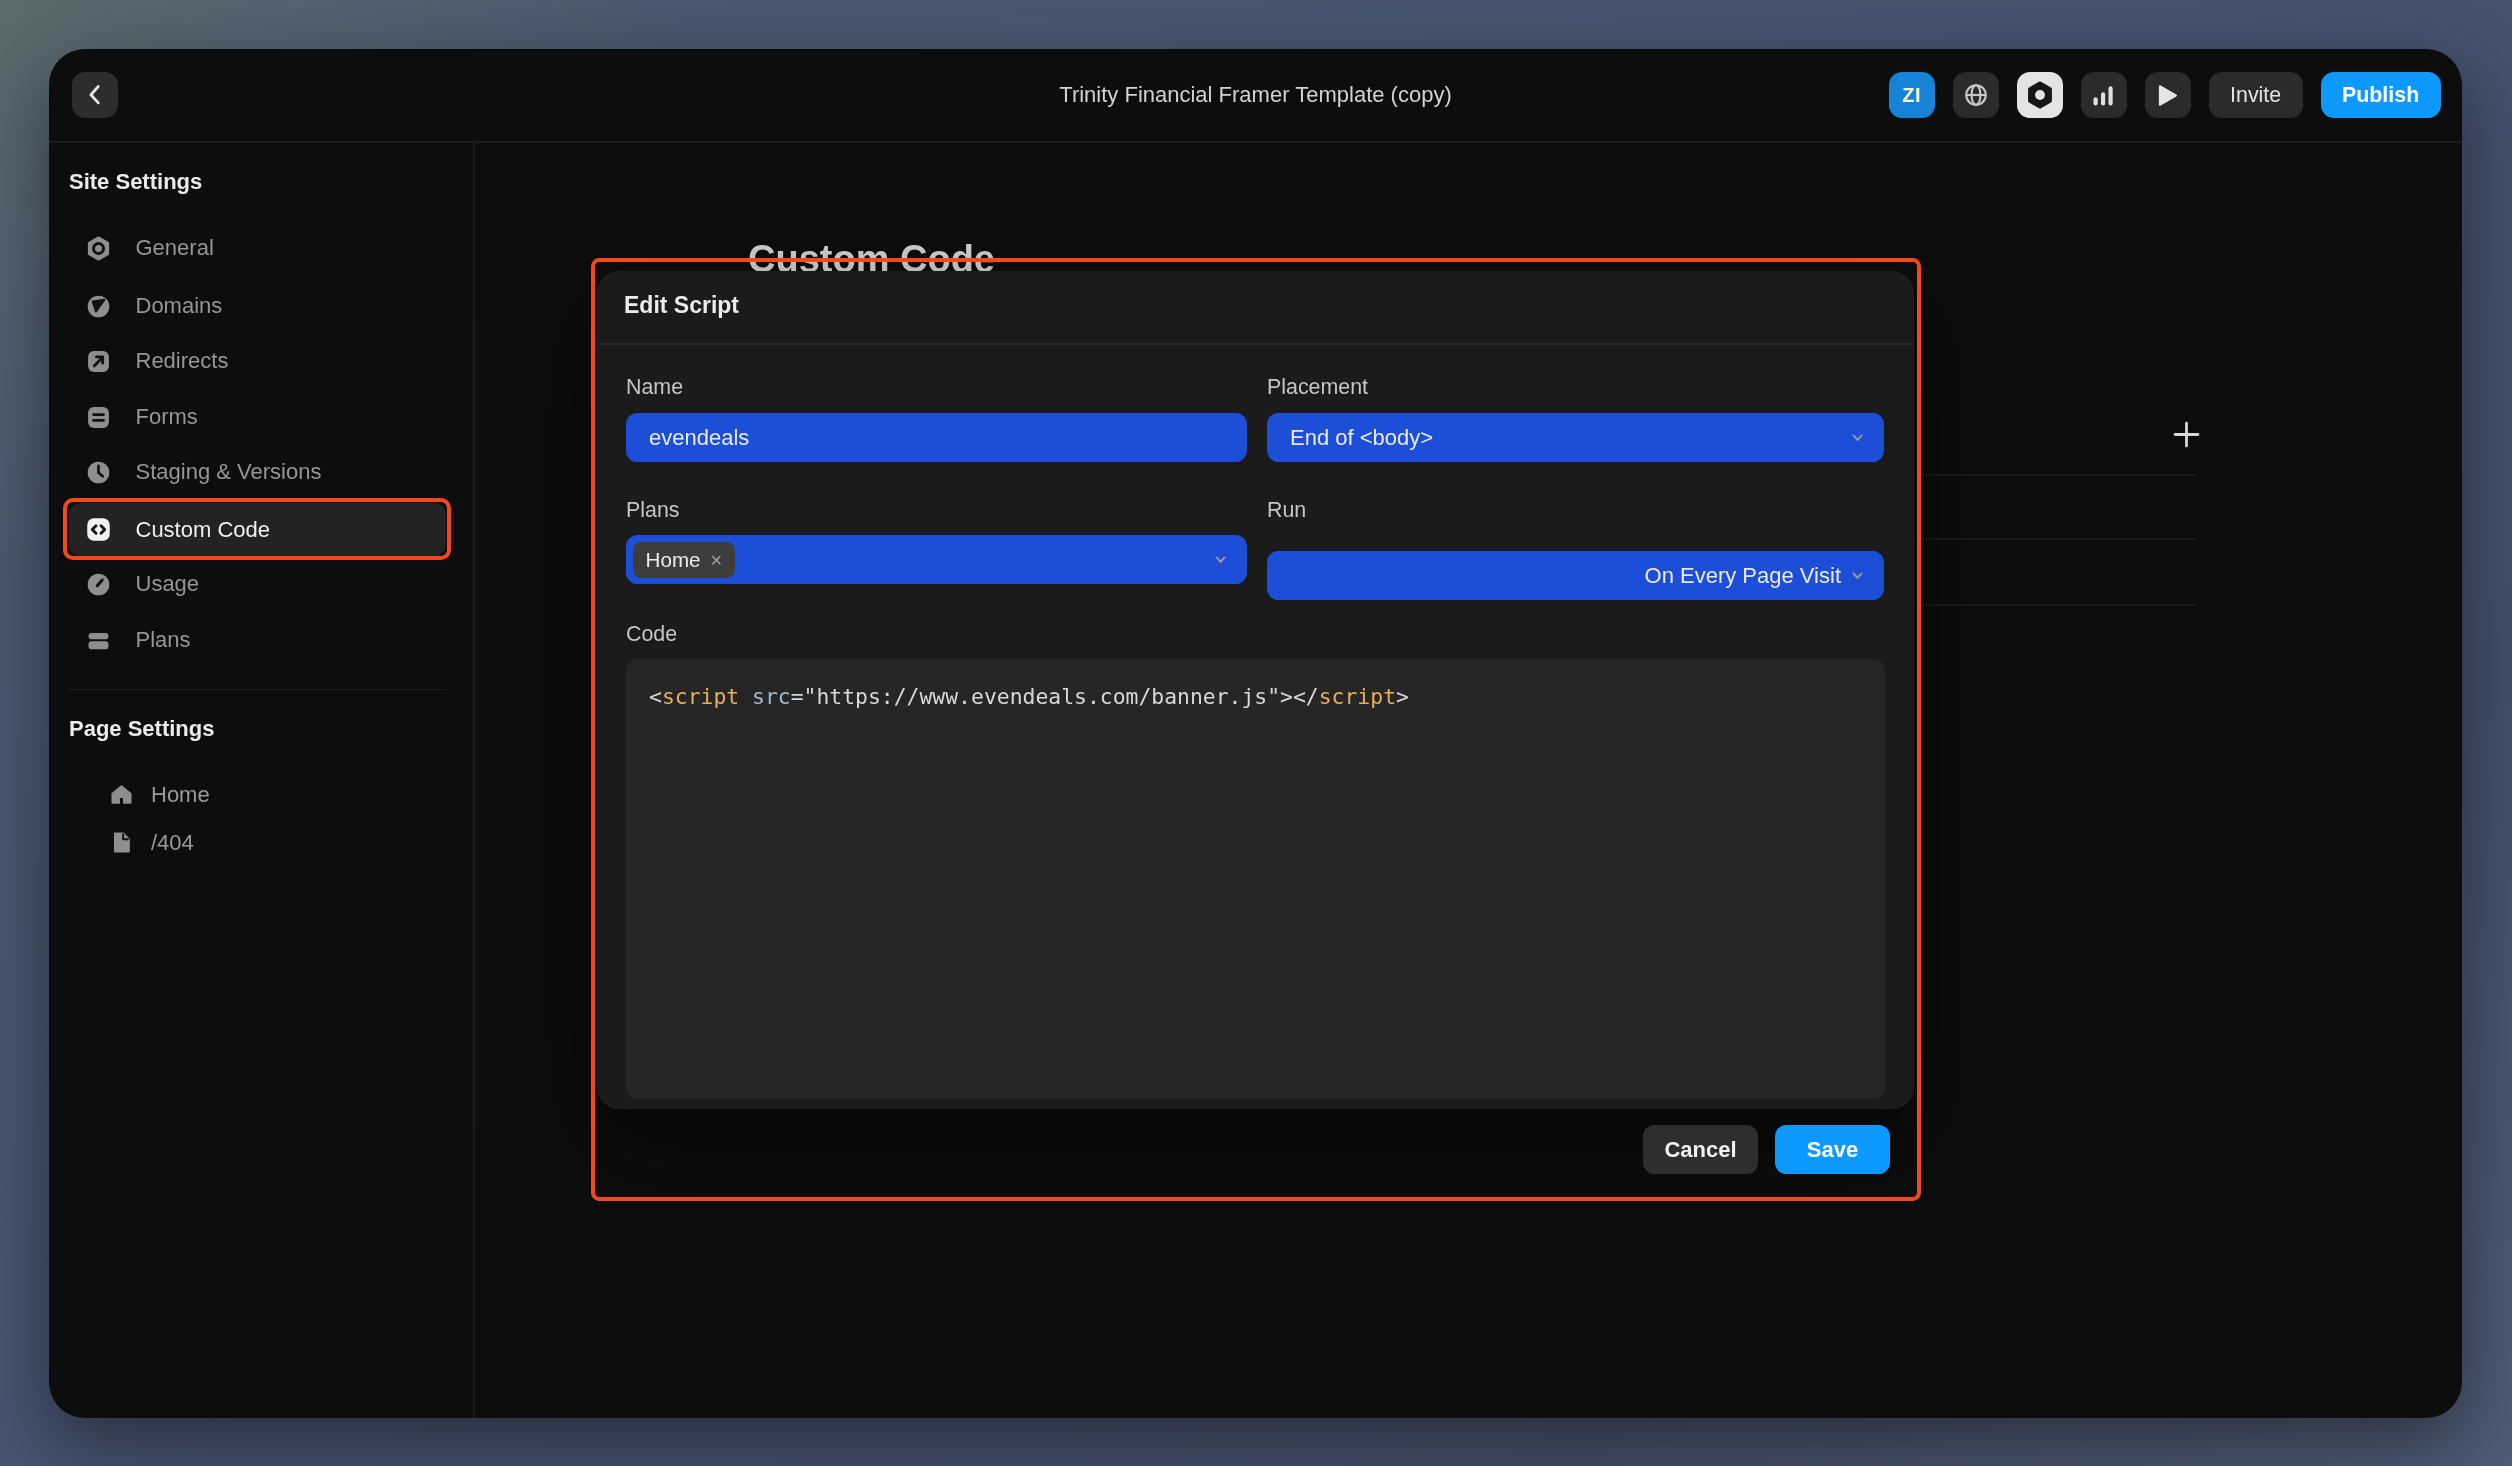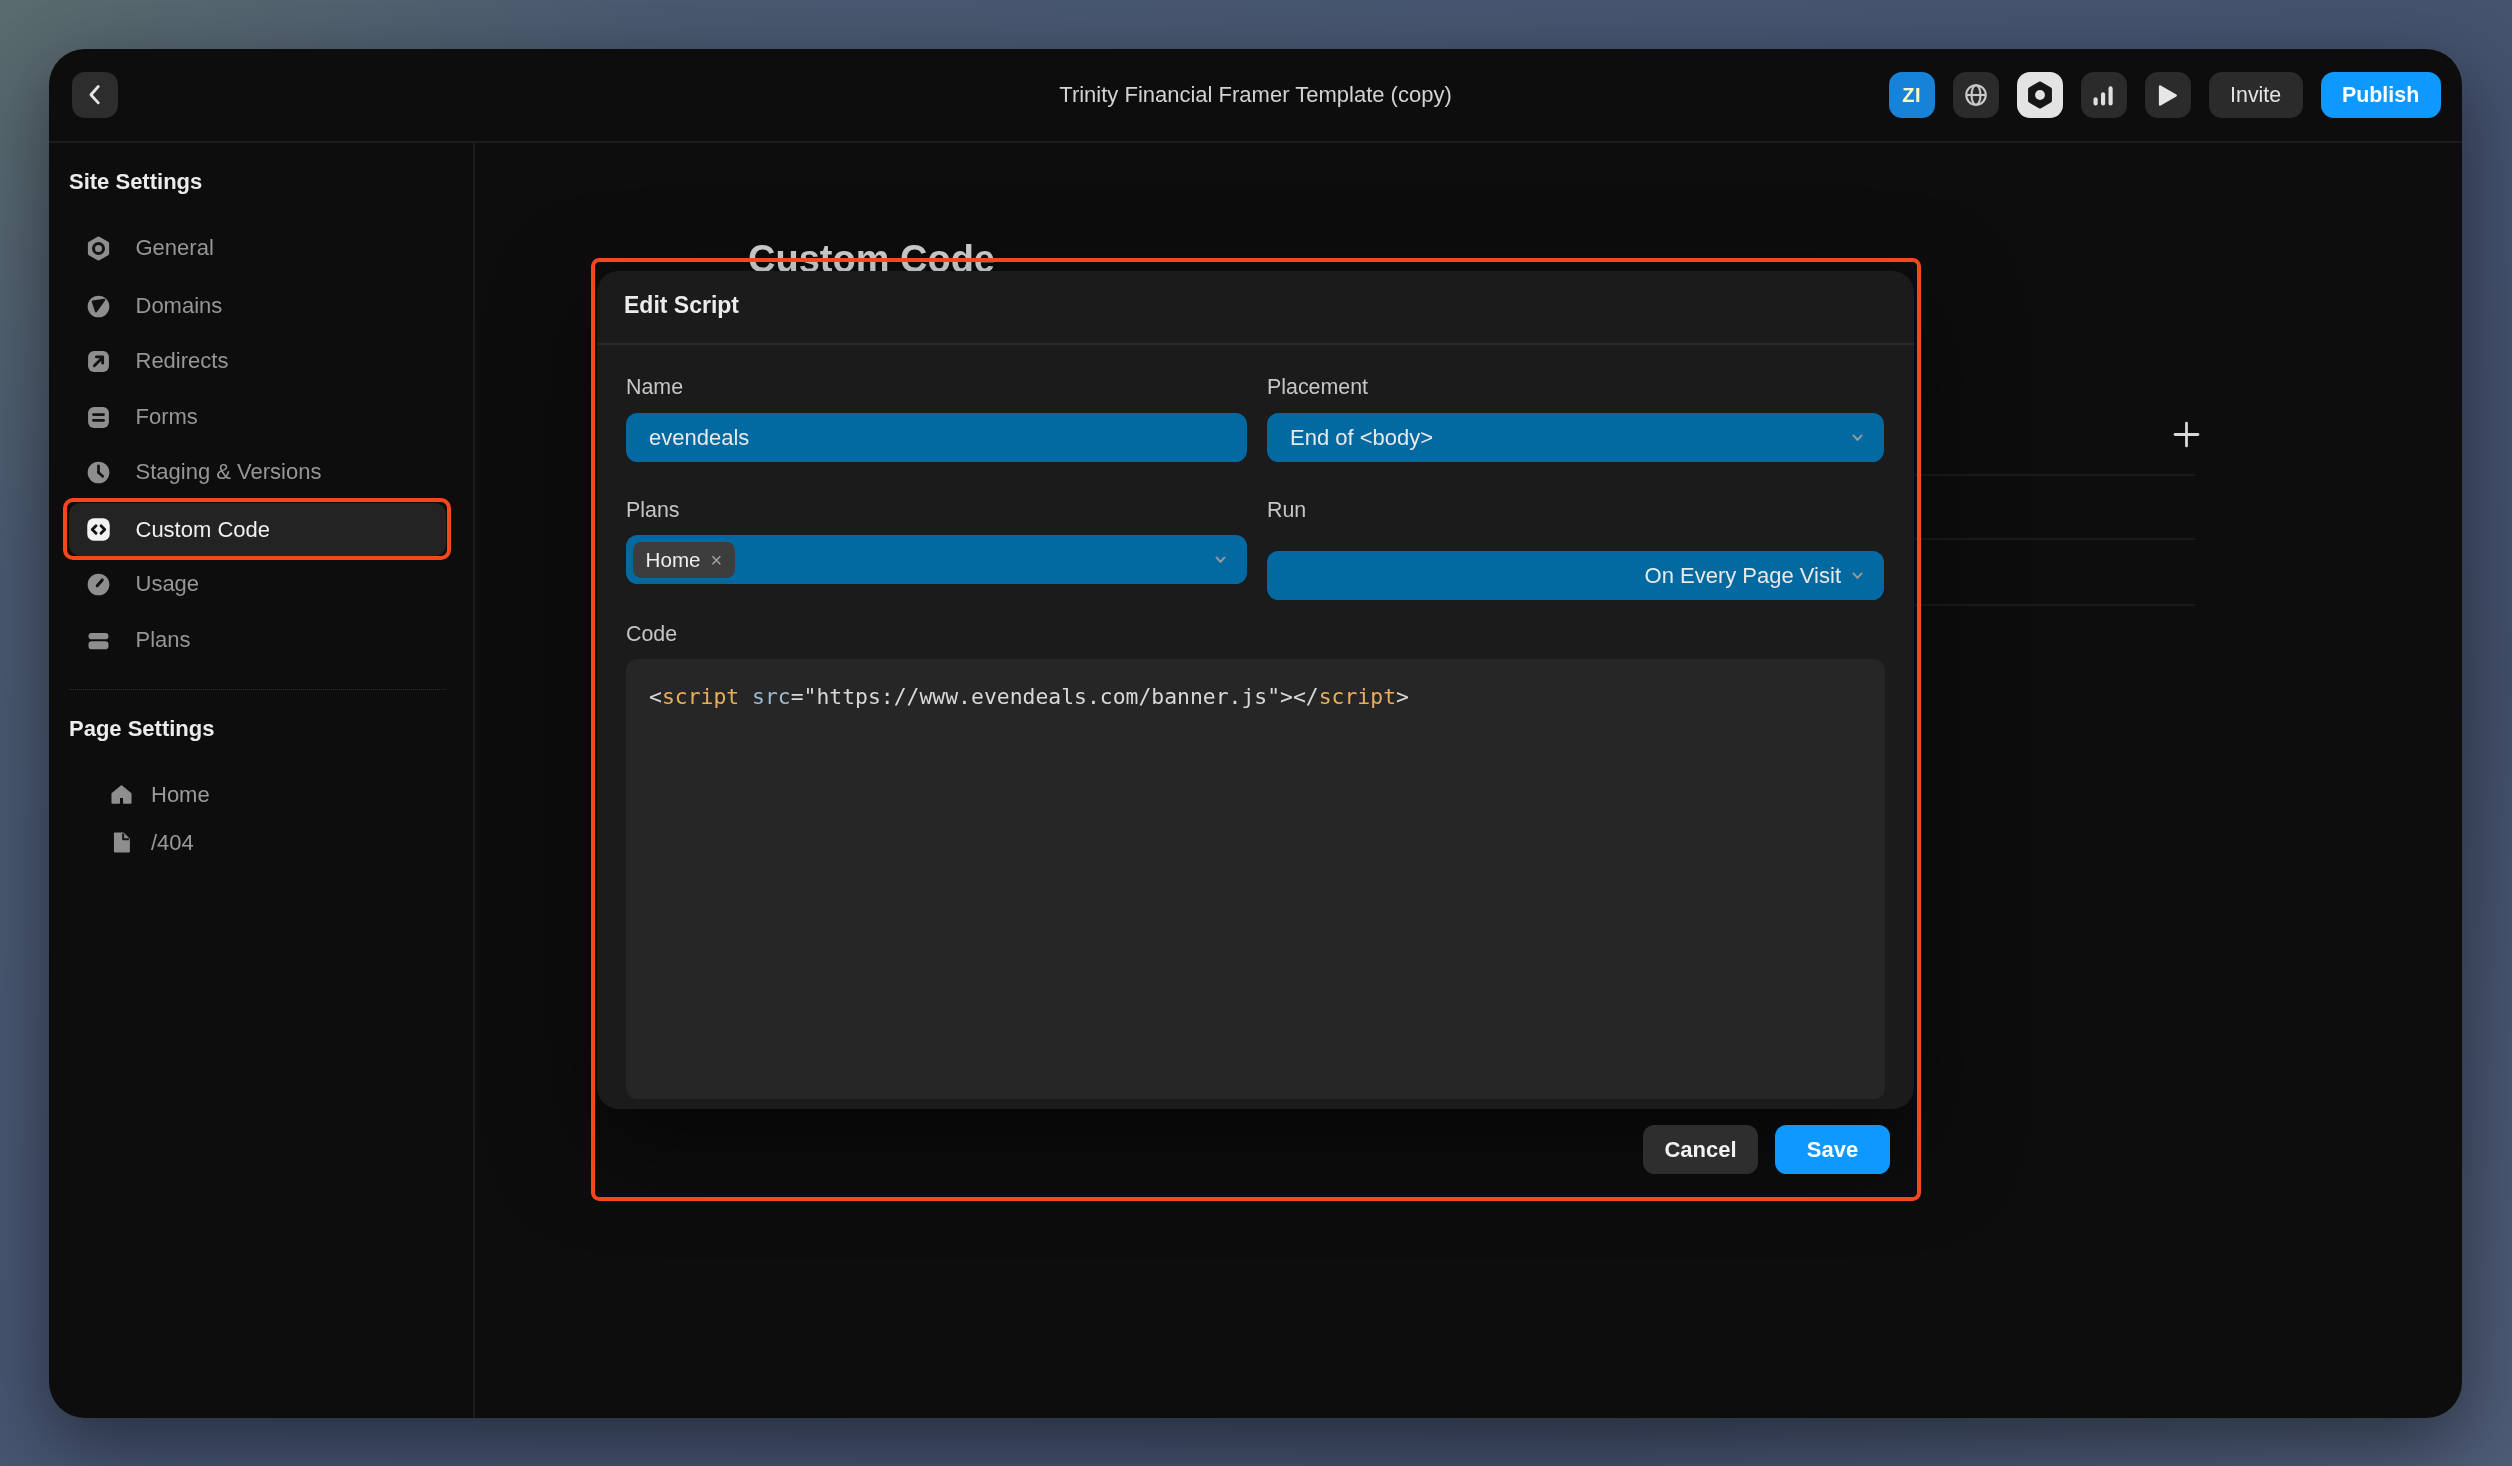--- a/index.html
+++ b/index.html
@@ -78,21 +78,21 @@
     background:#1b1b1c; border-radius:21.4px; box-shadow:0 33px 99px rgba(0,0,0,.55);
   }
   .modal-annotation {
     left:542px; top:209px; width:1330px; height:943px;
     border:4.1px solid #f4481c; border-radius:8.2px; pointer-events:none; z-index:40;
   }
   .modal-title { left:27px; top:21.4px; font-size:23px; font-weight:700; color:#ececec; }
   .modal-divider { left:0; top:72px; width:100%; height:1.6px; background:#29292a; }
   .field-label { font-size:21.4px; color:#c6c6c6; }
   .input, .select {
-    height:49px; border-radius:11.5px; background:#0369a1; display:flex; align-items:center;
+    height:49px; border-radius:11.5px; background:#1d4ed8; display:flex; align-items:center;
   }
   .input { padding:0 23px; color:#e9e9e9; font-size:22px; }
   .select { padding:0 20px 0 23px; color:#e9e9e9; font-size:22px; cursor:pointer; }
   .select .val { flex:1 1 auto; }
   .chev { width:13px; height:13px; flex:0 0 auto; margin-left:10px; }
   .chip {
     height:36px; background:#3d3d3e; border-radius:8.2px; display:flex; align-items:center;
     gap:10px; padding:0 13px; font-size:20.6px; color:#ededed;
   }
   .chip .x { color:#a3a3a3; font-size:20px; cursor:pointer; line-height:1; }

